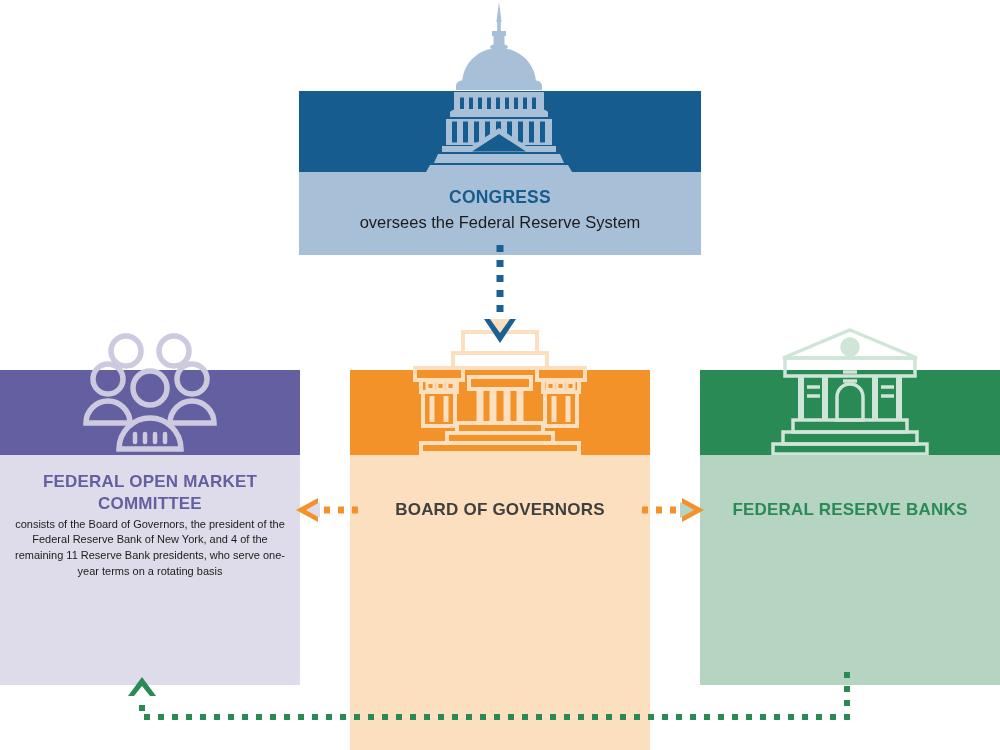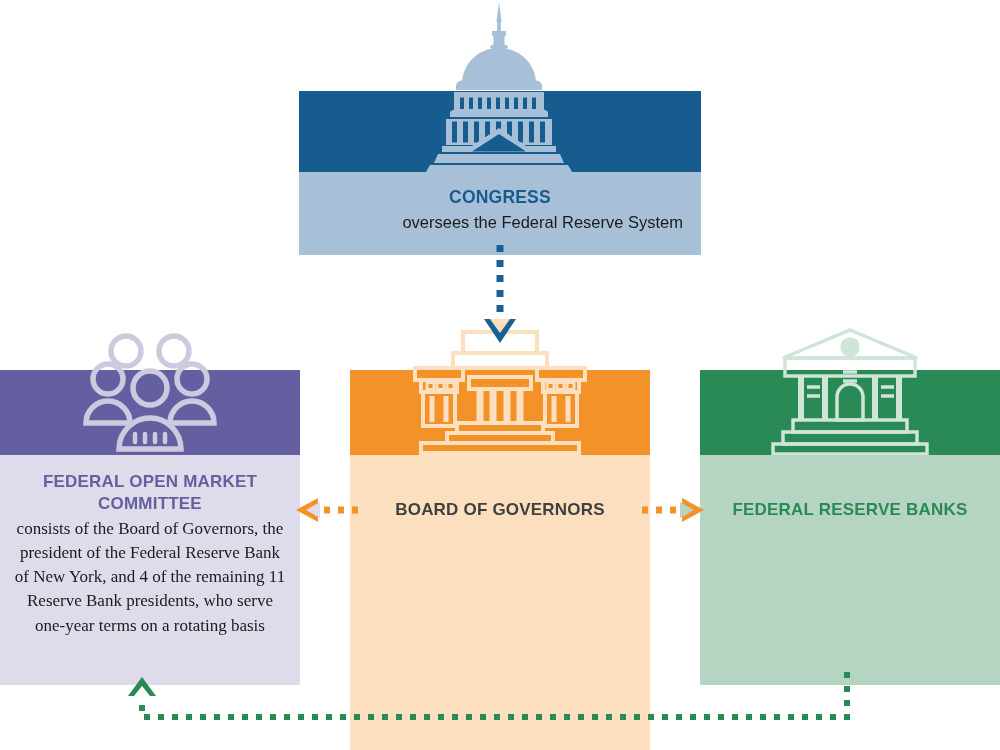--- a/index.html
+++ b/index.html
@@ -74,34 +74,32 @@
     background: #A7C0D8;
     padding: 14px 18px 20px;
   }
   #card-congress .card-title {
     color: #175C8E;
     font-size: 17.5px;
     margin-bottom: 3px;
   }
   #card-congress .card-desc {
     font-size: 16.5px;
-    text-align: right;
   }
 
   
   .row-card .card-body {
     padding-left: 14px;
     padding-right: 14px;
   }
   .row-card .card-title {
     font-size: 17px;
   }
   .row-card .card-desc {
-    font-size: 17px;
-    font-family: Liberation Serif, serif;
+    font-size: 11px;
   }
 
   
   #card-fomc {
     left: 0px;
     top: 370px;
     width: 300px;
   }
   #card-fomc .card-head {
     height: 85px;

